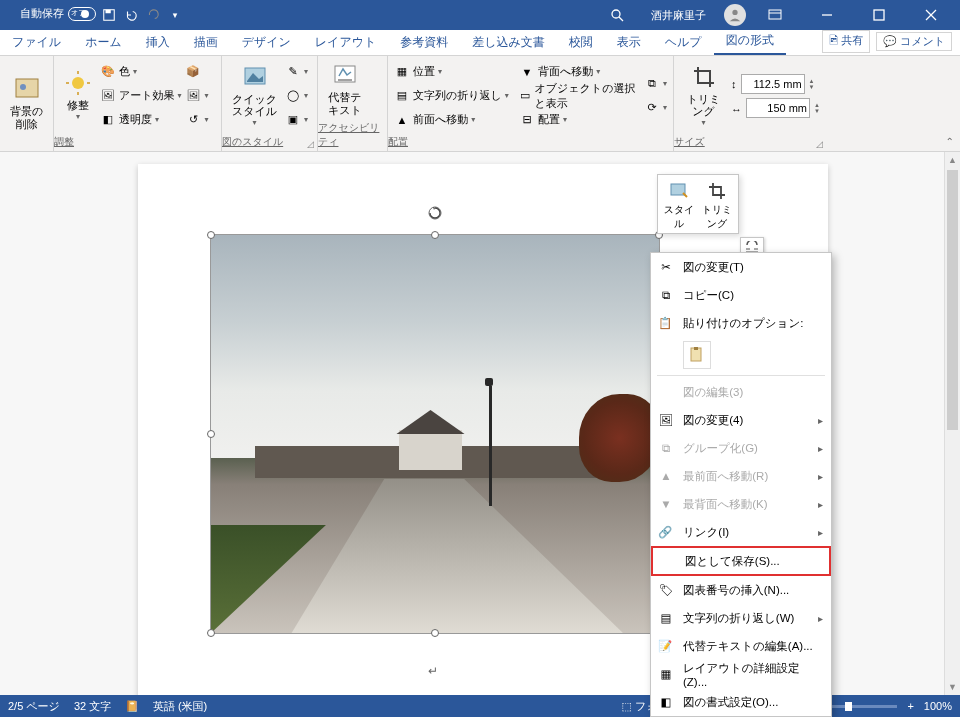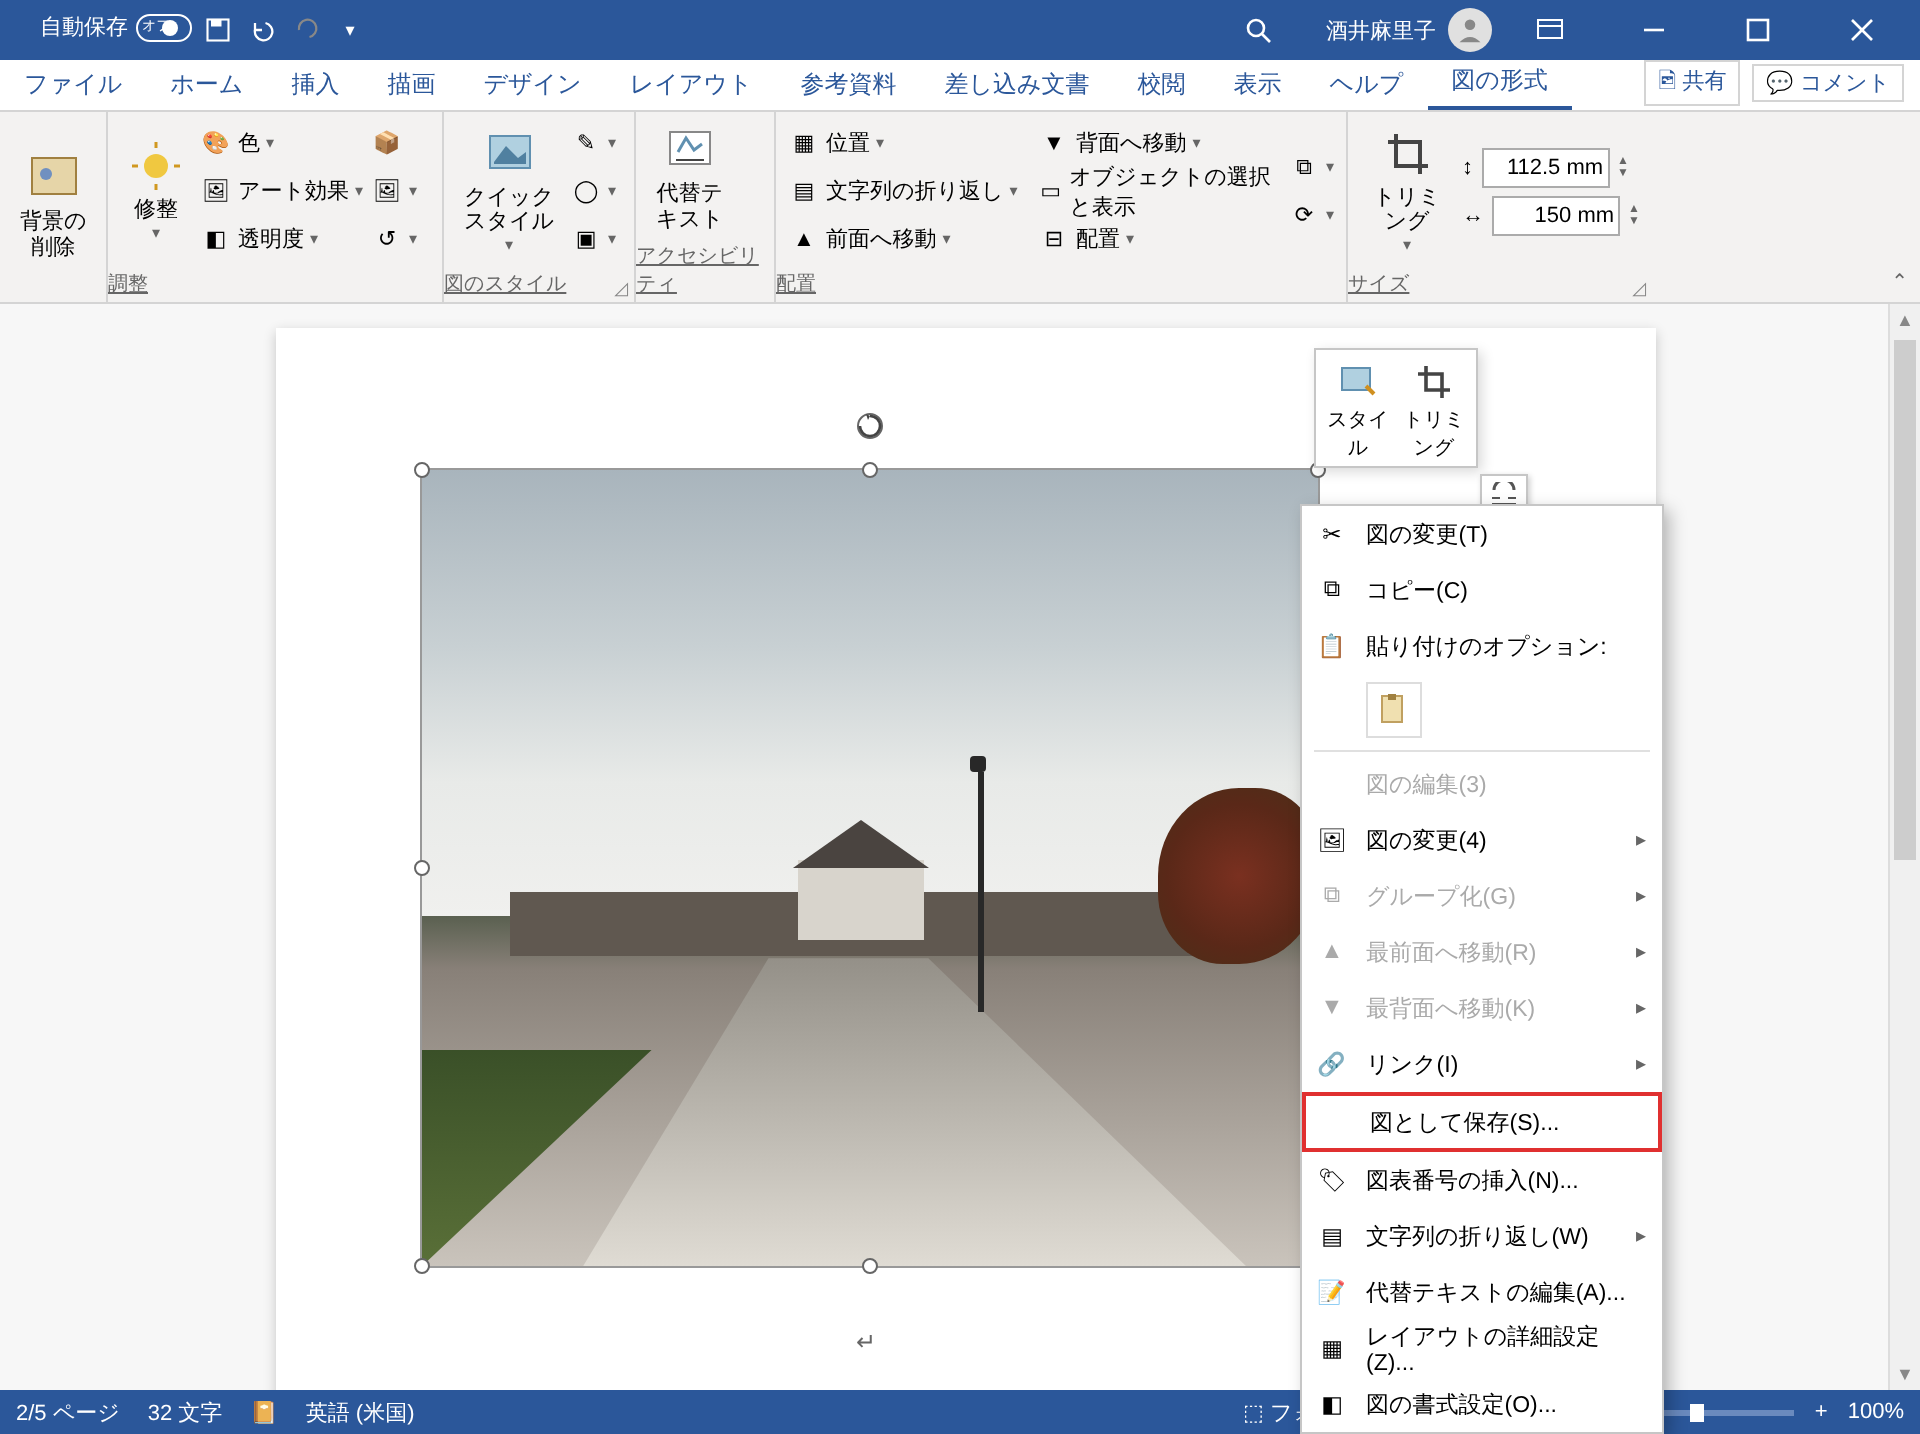--- a/index.html
+++ b/index.html
@@ -9,21 +9,21 @@
 .title-bar { height: 30px; background: #2b579a; color: #fff; display: flex; align-items: center; font-size: 11px; }
 .title-left { display: flex; align-items: flex-start; gap: 4px; padding-left: 20px; }
 .autosave { display: flex; align-items: center; gap: 4px; }
 .toggle { width: 28px; height: 14px; border: 1px solid #fff; border-radius: 7px; position: relative; display: inline-flex; align-items: center; padding: 0 2px; font-size: 7px; color: #fff; }
 .toggle::before { content: ""; width: 8px; height: 8px; border-radius: 50%; background: #fff; margin-left: 10px; }
 .qat-icon { width: 18px; height: 18px; display: inline-flex; align-items: center; justify-content: center; }
 .qat-icon svg { width: 14px; height: 14px; }
 .title-center { flex: 1; text-align: center; font-size: 12px; display: flex; align-items: flex-end; justify-content: center; gap: 4px; margin-top: 44px; }
 .title-right { display: flex; align-items: center; gap: 6px; padding-right: 6px; }
 .search-icon-tb { width: 16px; height: 16px; margin-right: 20px; }
-.user-block { display: flex; align-items: center; gap: 6px; font-size: 11px; text-align: right; }
+.user-block { display: flex; align-items: center; gap: 18px; font-size: 11px; text-align: right; }
 .avatar { width: 22px; height: 22px; border-radius: 50%; background: #e0e0e0; display: flex; align-items: center; justify-content: center; }
 .winbtn { width: 46px; height: 30px; display: flex; align-items: center; justify-content: center; }
 .winbtn svg { width: 14px; height: 14px; }
 
 
 .ribbon-tabs { height: 26px; background: #fff; border-bottom: 1px solid #d4d4d4; display: flex; align-items: flex-end; font-size: 12px; }
 .tab { padding: 4px 12px; color: #2b579a; cursor: pointer; }
 .tab.active { border-bottom: 2px solid #2b579a; }
 .tabs-right { margin-left: auto; display: flex; gap: 6px; padding-right: 8px; padding-bottom: 2px; align-items: center; }
 .share-btn { border: 1px solid #d4d4d4; padding: 1px 6px; font-size: 11px; color: #2b579a; }

